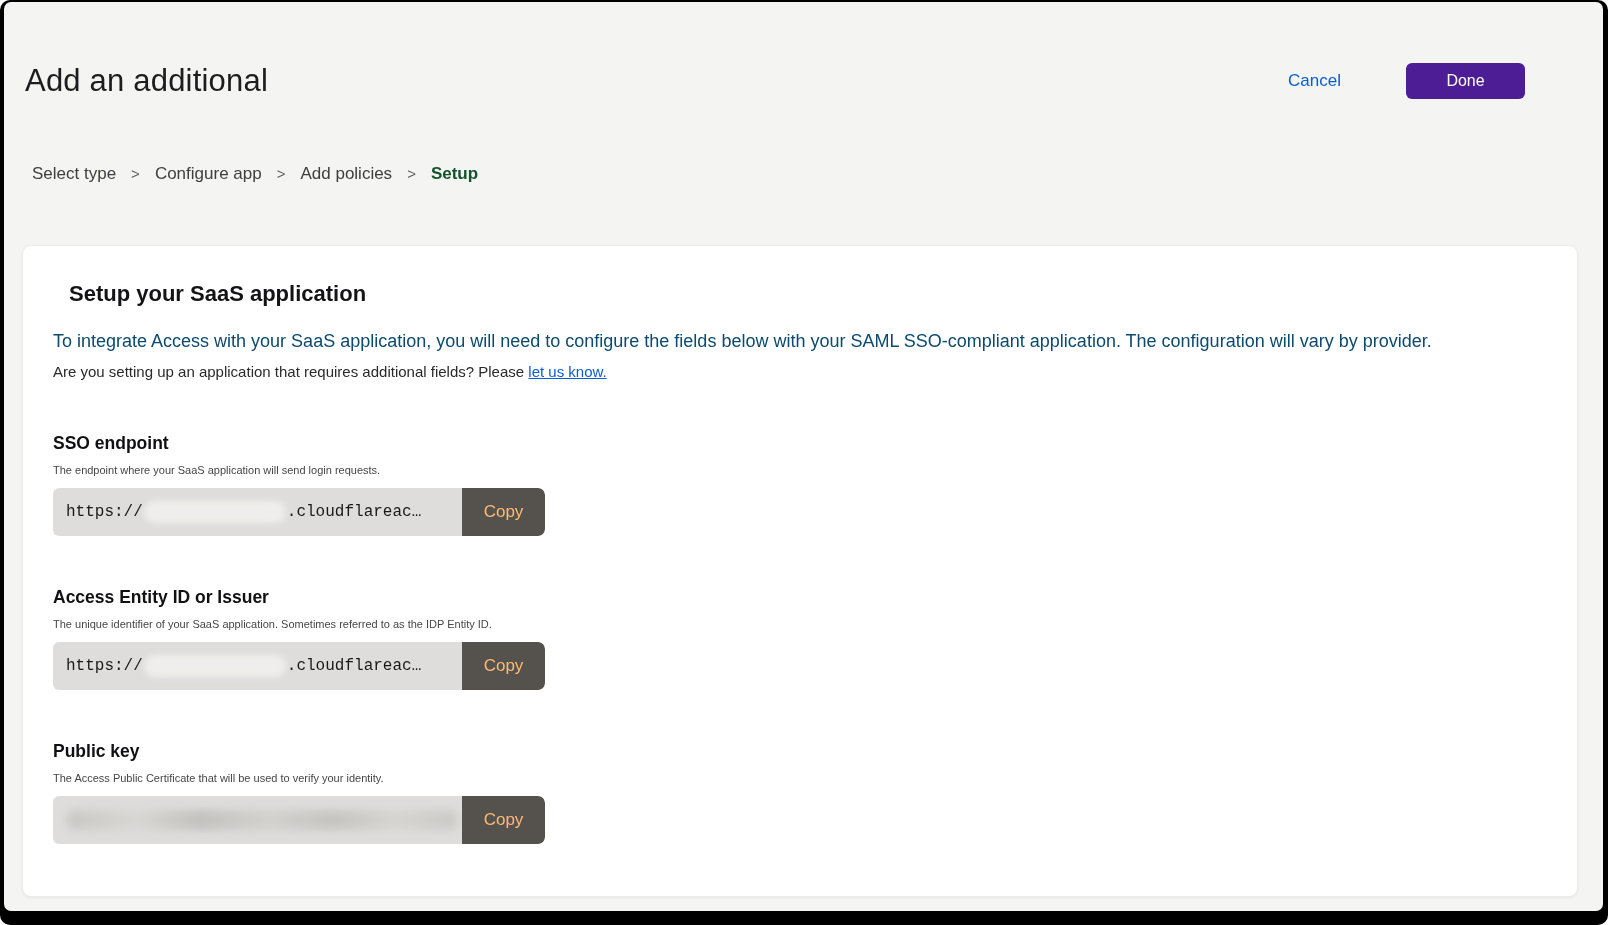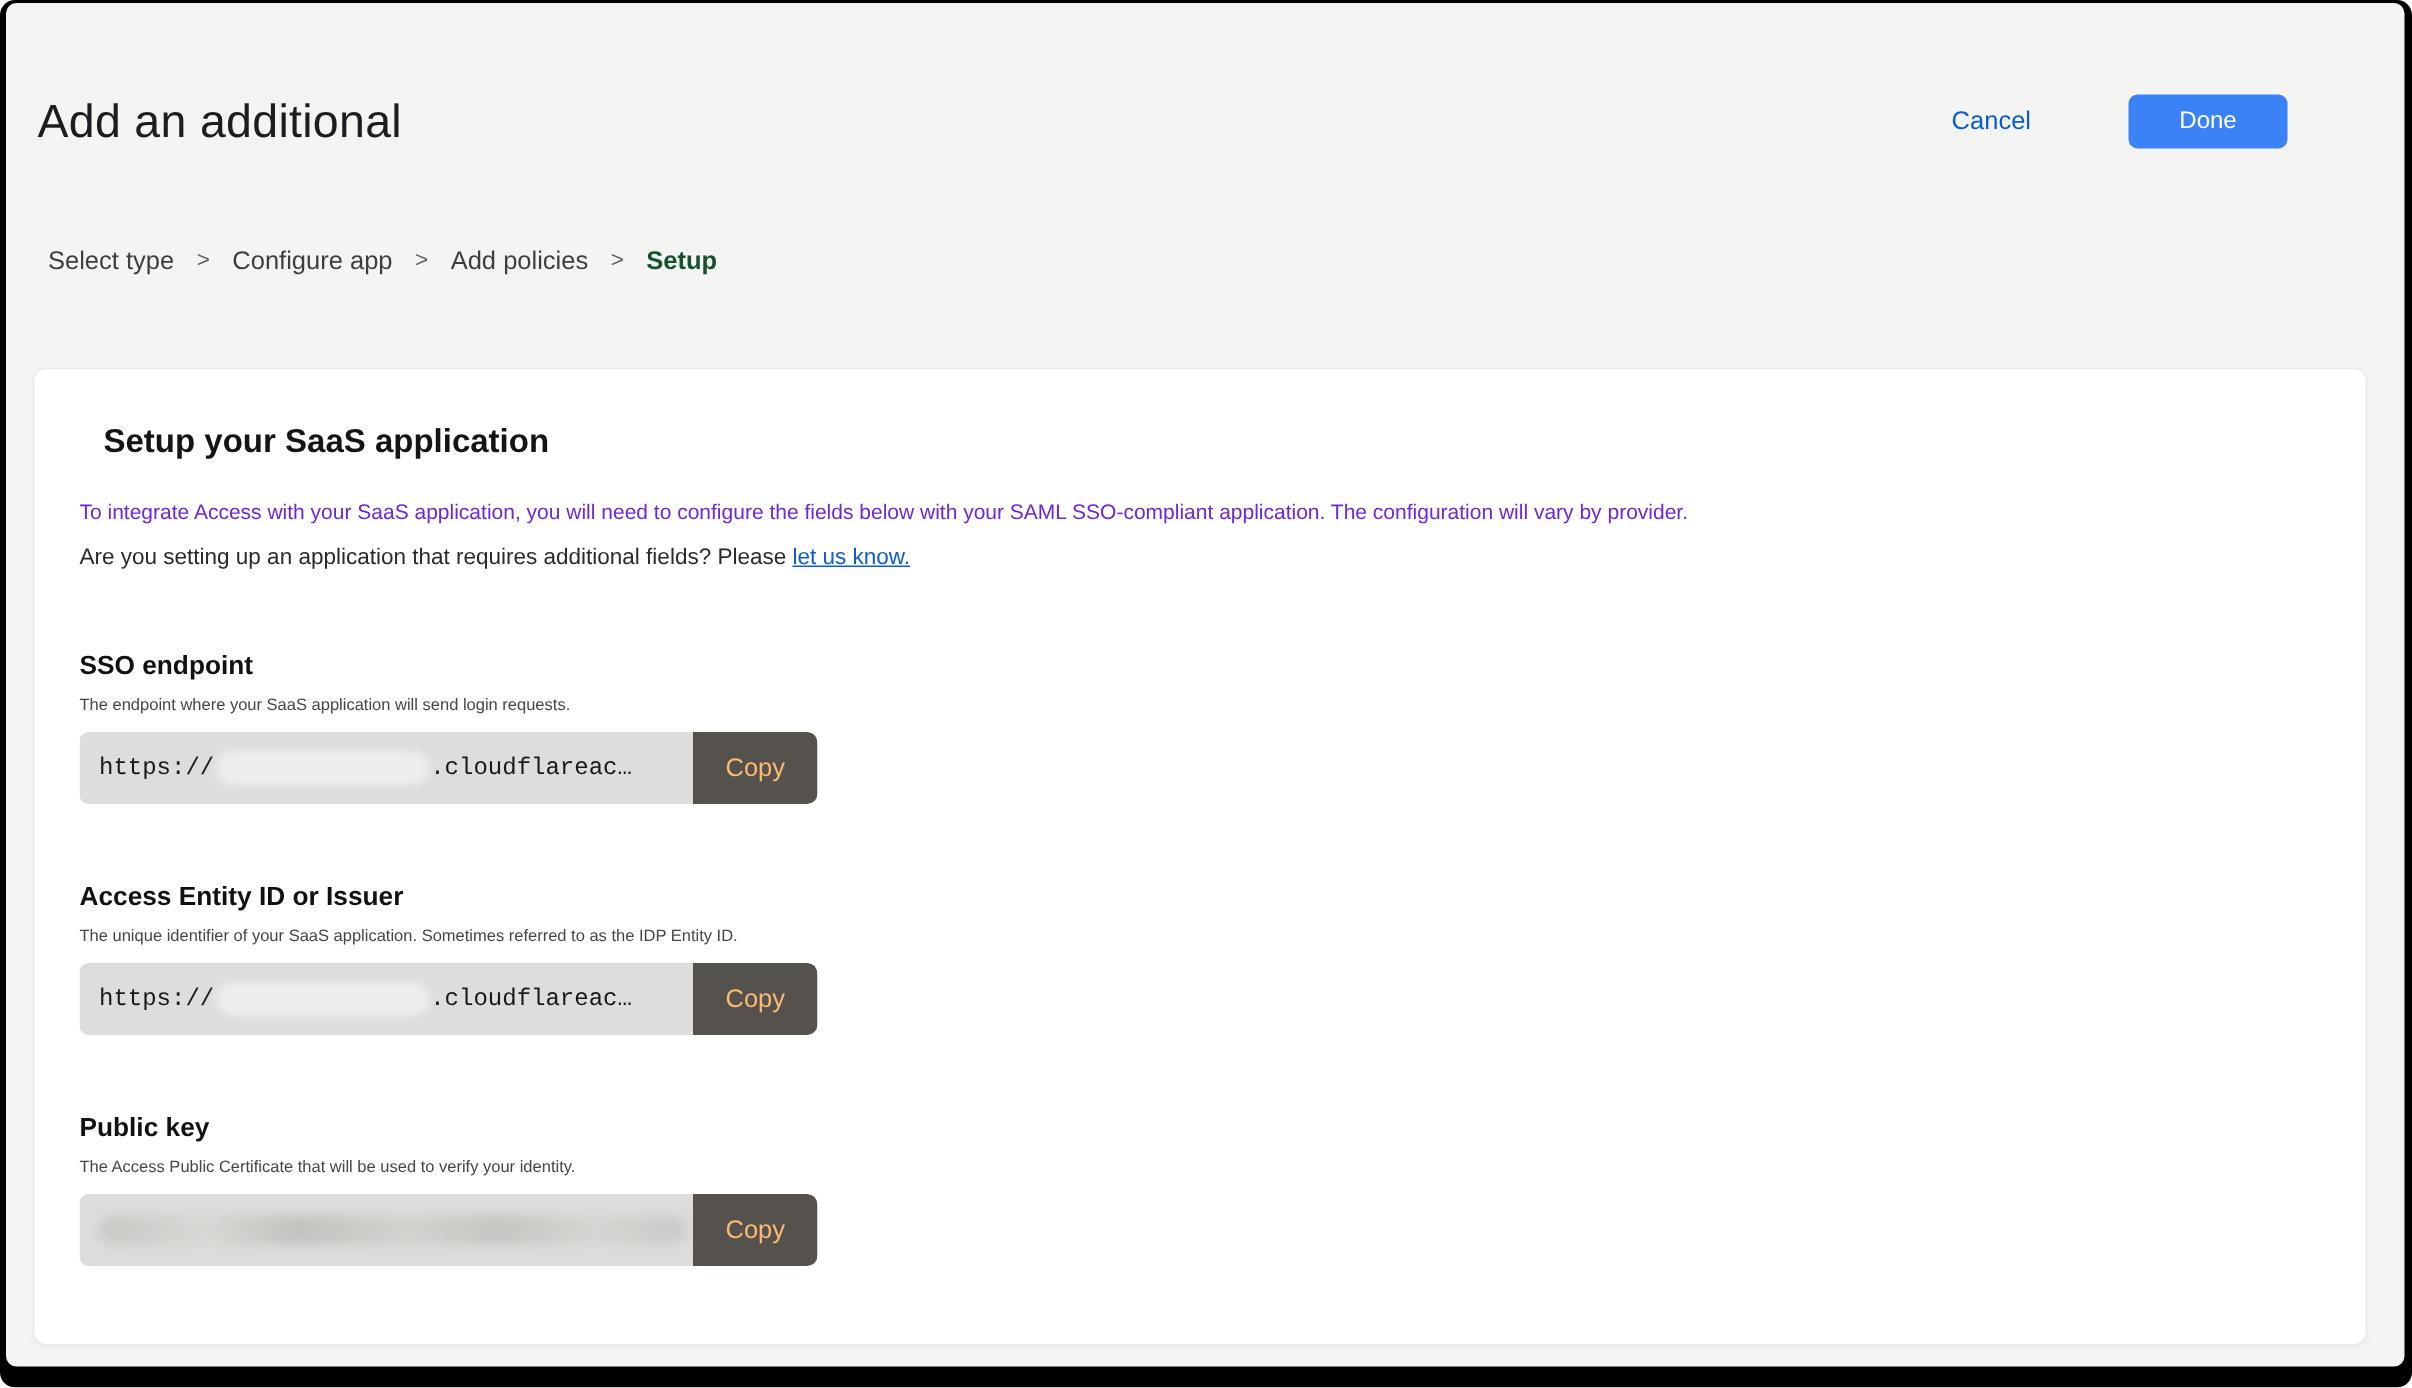--- a/index.html
+++ b/index.html
@@ -44,25 +44,25 @@
     gap: 65px;
     justify-content: flex-end;
   }
   .cancel-link {
     color: #0b5cd5;
     font-size: 17px;
     text-decoration: none;
     cursor: pointer;
   }
   .done-btn {
-    background: #3b82f6;
+    background: #4c1d95;
     color: #ffffff;
     border: none;
     border-radius: 6px;
-    width: 106px;
+    width: 119px;
     height: 36px;
     font-size: 16px;
     font-family: "Liberation Sans", sans-serif;
     cursor: pointer;
   }
 
   
   .breadcrumb {
     display: flex;
     align-items: center;
@@ -86,22 +86,22 @@
     padding: 34px 30px 52px 30px;
   }
   .card-title {
     font-size: 22px;
     font-weight: 700;
     color: #141416;
     margin: 0 0 20px 16px;
     line-height: 28px;
   }
   .card-intro {
-    font-size: 14px;
-    color: #6d28d9;
+    font-size: 18px;
+    color: #0c4a6e;
     line-height: 27px;
     margin: 0 0 7px 0;
   }
   .card-note {
     font-size: 15px;
     color: #2a2a2c;
     line-height: 20px;
     margin: 0 0 50px 0;
   }
   .card-note a {

